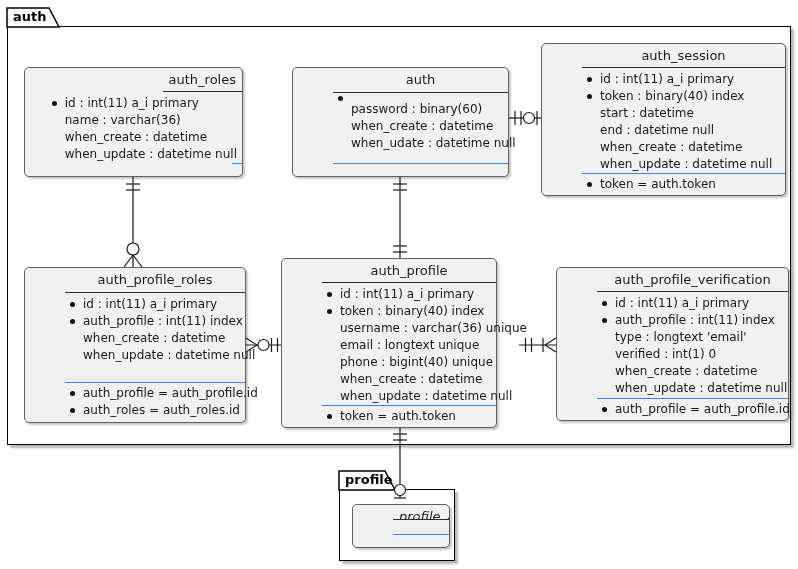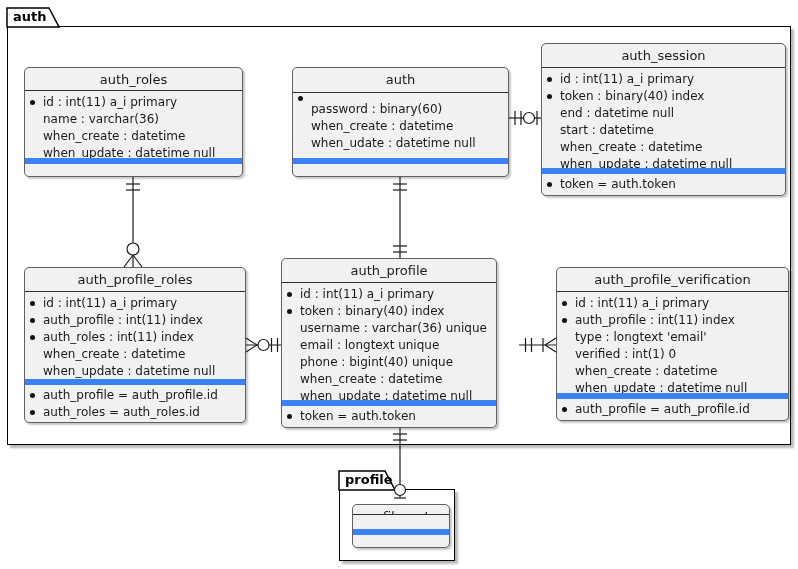--- a/index.html
+++ b/index.html
@@ -24,30 +24,30 @@
     position:absolute; top:2px; left:7px;
     font-weight:bold; font-size:13px; line-height:15px; color:#000;
     white-space:nowrap;
   }
   
   .entity {
     position:absolute; z-index:3;
     background:#F1F1F1; border:1px solid #606060; border-radius:5px;
     box-shadow:2px 2px 2px rgba(0,0,0,.22);
     display:flex; flex-direction:column;
-    font-size:12px; box-sizing:border-box;
+    font-size:12px; box-sizing:border-box;padding-left:40px;
   }
   .entity .title {
     text-align:center; font-size:13px; line-height:16px;
     padding:4px 6px; border-bottom:1px solid #2b2b2b;
     white-space:nowrap; overflow:hidden;
   }
   .entity .attrs { padding:3px 5px 4px 5px; flex:1 1 auto; min-height:7px; }
   .entity .constraints {
-    border-top:6px solid #3b82f6; padding:2px 5px 3px 5px; min-height:7px;
+    border-top:1px solid #3b82f6; padding:2px 5px 3px 5px; min-height:7px;
   }
   .row { display:flex; align-items:center; line-height:17px; white-space:nowrap; }
   .bullet {
     flex:0 0 13px; width:13px; display:flex; align-items:center; justify-content:flex-start;
   }
   .bullet i {
     width:5px; height:5px; border-radius:50%; background:#111; display:block;
   }
   .txt { white-space:nowrap; }
   
@@ -67,21 +67,21 @@
 </div>
 
 <div class="pkg-body" style="left:339px; top:489px; width:114px; height:70px;"></div>
 <div class="pkg-tab" style="left:338px; top:470px;">
   <svg width="62" height="21">
     <polygon points="1,20 1,1 47,1 57,20" fill="#ffffff" stroke="#000000" stroke-width="1.5"></polygon>
   </svg>
   <div class="pkg-label">profile</div>
 </div>
 
-<div class="entity" style="left:24px; top:67px; width:219px; height:110px;">
+<div class="entity" style="left:24px; top:67px; width:219px; height:110px;align-items:flex-end;">
   <div class="title">auth_roles</div>
   <div class="attrs">
       <div class="row">
         <span class="bullet">
           <i></i>
         </span>
         <span class="txt">id : int(11) a_i primary</span>
       </div>
       <div class="row">
         <span class="bullet"></span>
@@ -133,25 +133,25 @@
         <span class="txt">id : int(11) a_i primary</span>
       </div>
       <div class="row">
         <span class="bullet">
           <i></i>
         </span>
         <span class="txt">token : binary(40) index</span>
       </div>
       <div class="row">
         <span class="bullet"></span>
+        <span class="txt">start : datetime</span>
+      </div>
+      <div class="row">
+        <span class="bullet"></span>
         <span class="txt">end : datetime null</span>
-      </div>
-      <div class="row">
-        <span class="bullet"></span>
-        <span class="txt">start : datetime</span>
       </div>
       <div class="row">
         <span class="bullet"></span>
         <span class="txt">when_create : datetime</span>
       </div>
       <div class="row">
         <span class="bullet"></span>
         <span class="txt">when_update : datetime null</span>
       </div>
     </div>
@@ -172,26 +172,20 @@
         <span class="bullet">
           <i></i>
         </span>
         <span class="txt">id : int(11) a_i primary</span>
       </div>
       <div class="row">
         <span class="bullet">
           <i></i>
         </span>
         <span class="txt">auth_profile : int(11) index</span>
-      </div>
-      <div class="row">
-        <span class="bullet">
-          <i></i>
-        </span>
-        <span class="txt">auth_roles : int(11) index</span>
       </div>
       <div class="row">
         <span class="bullet"></span>
         <span class="txt">when_create : datetime</span>
       </div>
       <div class="row">
         <span class="bullet"></span>
         <span class="txt">when_update : datetime null</span>
       </div>
     </div>

